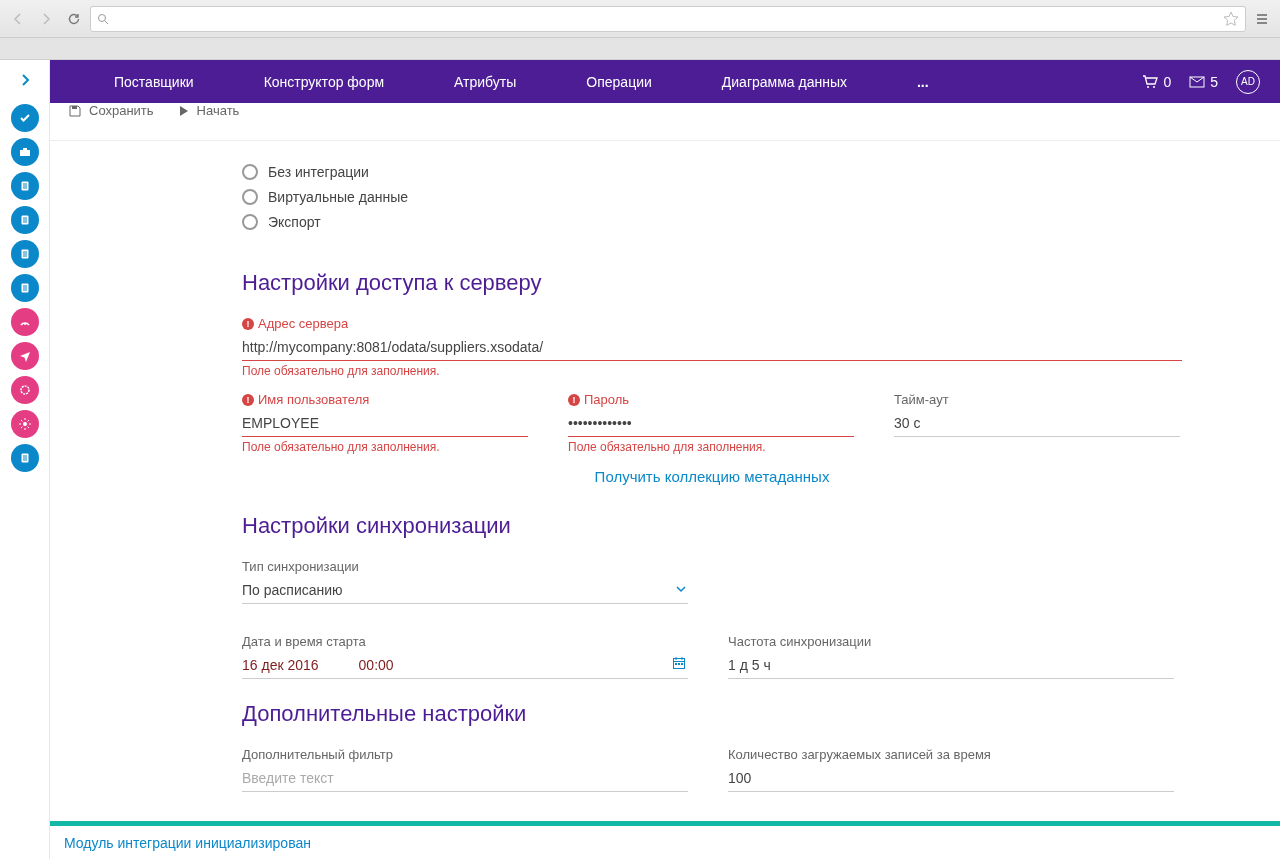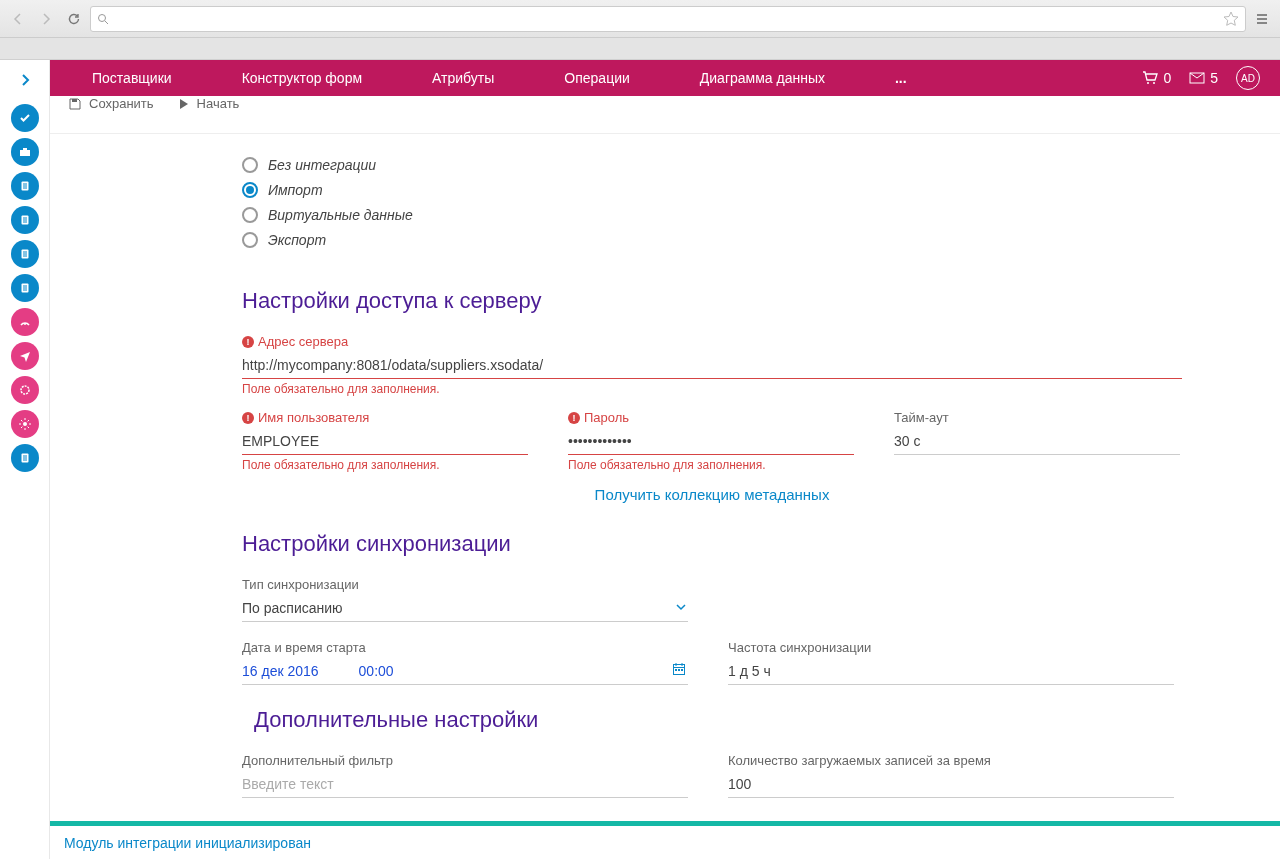--- a/index.html
+++ b/index.html
@@ -20,36 +20,36 @@
 .left-rail { width: 50px; background: #fff; border-right: 1px solid #e8e8e8; display: flex; flex-direction: column; align-items: center; padding-top: 8px; gap: 6px; }
 .rail-toggle { height: 24px; display: flex; align-items: center; justify-content: center; color: #0a88c9; margin-bottom: 6px; }
 .rail-icon { width: 28px; height: 28px; border-radius: 50%; display: flex; align-items: center; justify-content: center; color: #fff; font-size: 14px; }
 .rail-icon.blue { background: #0a88c9; }
 .rail-icon.pink { background: #e43d84; }
 .rail-icon svg { width: 14px; height: 14px; }
 
 .content-col { flex: 1; display: flex; flex-direction: column; }
 
 
-.top-nav { height: 36px; background: #be185d; color: #fff; display: flex; align-items: center; padding: 0 20px 0 42px; font-size: 14px; }
+.top-nav { height: 43px; background: #4c1d95; color: #fff; display: flex; align-items: center; padding: 0 20px 0 64px; font-size: 14px; }
 .top-nav .nav-item { margin-right: 70px; cursor: pointer; white-space: nowrap; }
 .top-nav .nav-more { margin-right: auto; font-weight: bold; cursor: pointer; }
 .top-nav .right { display: flex; align-items: center; gap: 18px; }
 .top-nav .right .ico-group { display: flex; align-items: center; gap: 5px; font-size: 14px; }
 .top-nav .avatar { width: 24px; height: 24px; border-radius: 50%; border: 1.5px solid #fff; display: flex; align-items: center; justify-content: center; font-size: 10px; font-weight: 500; }
 
 
 .action-bar { height: 38px; border-bottom: 1px solid #eee; display: flex; align-items: flex-start; padding: 0 18px; gap: 22px; color: #666; font-size: 13px; }
 .action-bar .act { display: flex; align-items: center; gap: 7px; cursor: pointer; }
 
 
 .form-scroll { flex: 1; overflow-y: auto; padding: 18px 0 0 192px; }
 .form-inner { width: 940px; }
 
-.radio-group { margin-bottom: 36px; font-style: italic; }
+.radio-group { margin-bottom: 36px; }
 .radio-item { display: flex; align-items: center; gap: 10px; height: 25px; cursor: pointer; font-size: 14px; color: #444; }
 .radio-circle { width: 16px; height: 16px; border-radius: 50%; border: 2px solid #999; display: flex; align-items: center; justify-content: center; }
 .radio-item.selected .radio-circle { border-color: #0a88c9; }
 .radio-item.selected .radio-dot { width: 8px; height: 8px; border-radius: 50%; background: #0a88c9; }
 
 h2.section { font-size: 22px; font-weight: 400; color: #4c1d95; margin-bottom: 20px; margin-top: 8px; }
 
 .form-row { display: flex; gap: 40px; margin-bottom: 14px; }
 .field { display: flex; flex-direction: column; }
 .field.full { width: 940px; }
@@ -64,21 +64,21 @@
 .help-text { font-size: 12px; color: #d64444; margin-top: 3px; }
 
 .link-row { text-align: center; margin: 14px 0 28px 0; }
 .link-row a { color: #0a88c9; font-size: 15px; text-decoration: none; cursor: pointer; }
 
 .select-wrap { position: relative; width: 446px; }
 .select-wrap .field-input { padding-right: 20px; }
 .select-arrow { position: absolute; right: 2px; bottom: 8px; color: #0a88c9; pointer-events: none; }
 
 .datetime-wrap { position: relative; width: 446px; }
-.date-input { display: flex; gap: 40px; border-bottom: 1px solid #ccc; padding: 4px 0 5px 0; font-size: 14px; color: #1d4ed8; }
+.date-input { display: flex; gap: 40px; border-bottom: 1px solid #ccc; padding: 4px 0 5px 0; font-size: 14px; color: #7f1d1d; }
 .cal-icon { position: absolute; right: 2px; bottom: 6px; color: #0a88c9; cursor: pointer; }
 
 
 .footer { height: 38px; border-top: 5px solid #14b8a6; display: flex; align-items: center; padding: 0 14px; color: #0a88c9; font-size: 14px; background: #fff; }
 </style>
 </head>
 <body>
 
 <div class="browser-bar">
   <div class="nav-btn disabled">
@@ -235,26 +235,20 @@
     <div class="form-scroll">
       <div class="form-inner">
 
         <div class="radio-group">
           <div class="radio-item">
               <span class="radio-circle">
                 <span class="radio-dot"></span>
               </span>
               <span>Без интеграции</span>
             </div>
-          <div class="radio-item selected">
-              <span class="radio-circle">
-                <span class="radio-dot"></span>
-              </span>
-              <span>Импорт</span>
-            </div>
           <div class="radio-item">
               <span class="radio-circle">
                 <span class="radio-dot"></span>
               </span>
               <span>Виртуальные данные</span>
             </div>
           <div class="radio-item">
               <span class="radio-circle">
                 <span class="radio-dot"></span>
               </span>
@@ -309,21 +303,21 @@
             <div class="field-label">Тип синхронизации</div>
             <div class="select-wrap">
               <input class="field-input" readonly="" value="По расписанию" style="">
               <span class="select-arrow"><svg width="10" height="8" viewBox="0 0 10 8">
                     <path d="M1 2l4 4 4-4" stroke="currentColor" stroke-width="1.5" fill="none"></path>
                   </svg></span>
             </div>
           </div>
         </div>
 
-        <div class="form-row" style="margin-top:18px;">
+        <div class="form-row" style="margin-top:30px;">
           <div class="field">
             <div class="field-label">Дата и время старта</div>
             <div class="datetime-wrap">
               <div class="date-input">
                 <span>16 дек 2016</span>
                 <span>00:00</span>
               </div>
               <span class="cal-icon"><svg width="14" height="14" viewBox="0 0 14 14">
                     <rect x="1.5" y="2.5" width="11" height="10" stroke="currentColor" fill="none"></rect>
                     <path d="M1.5 5.5h11M4 1v3M10 1v3" stroke="currentColor"></path>
@@ -332,21 +326,21 @@
                     <rect x="9" y="7" width="2" height="2" fill="currentColor"></rect>
                   </svg></span>
             </div>
           </div>
           <div class="field half">
             <div class="field-label">Частота синхронизации</div>
             <input class="field-input" value="1 д 5 ч" style="">
           </div>
         </div>
 
-        <h2 class="section" style="margin-top:22px;margin-left:12px;">Дополнительные настройки</h2>
+        <h2 class="section" style="margin-top:22px;">Дополнительные настройки</h2>
 
         <div class="form-row">
           <div class="field half">
             <div class="field-label">Дополнительный фильтр</div>
             <input class="field-input" placeholder="Введите текст" style="">
           </div>
           <div class="field half">
             <div class="field-label">Количество загружаемых записей за время</div>
             <input class="field-input" value="100" style="">
           </div>

